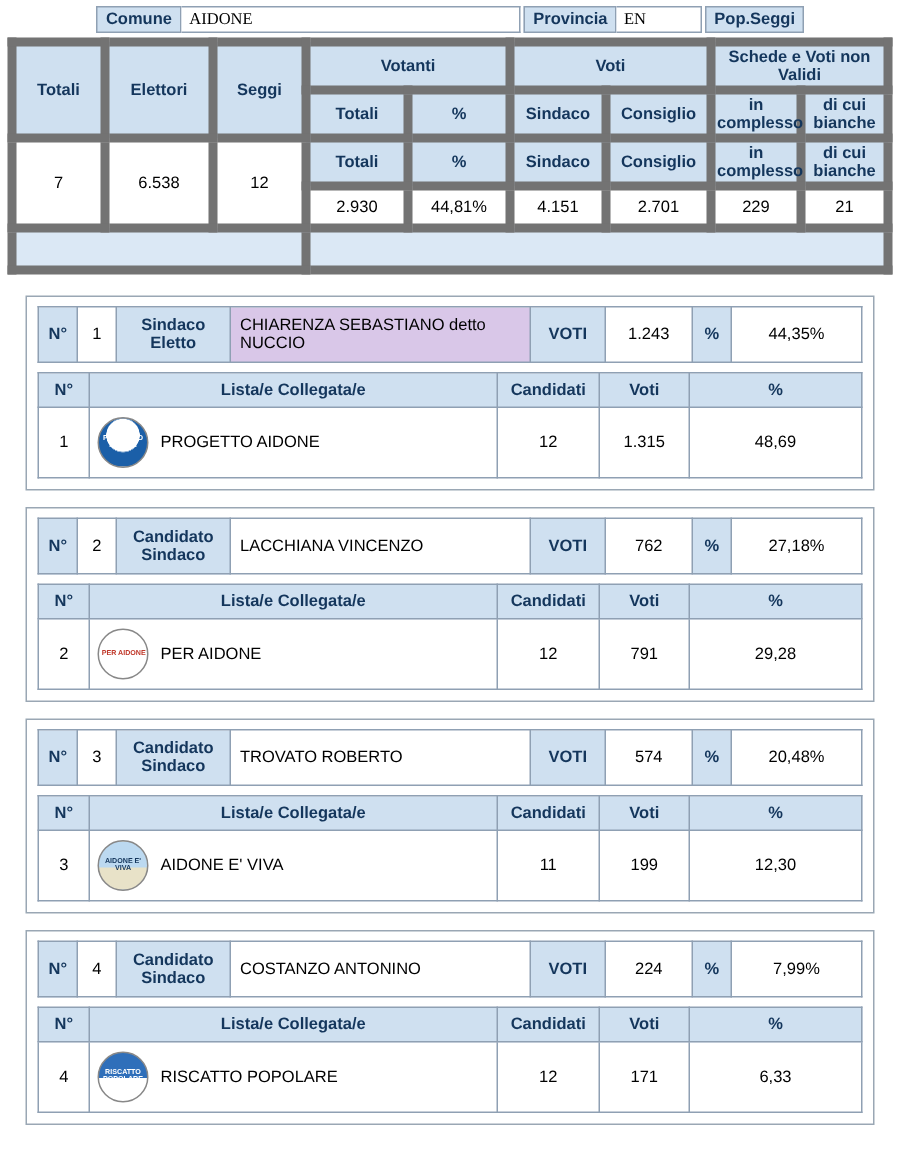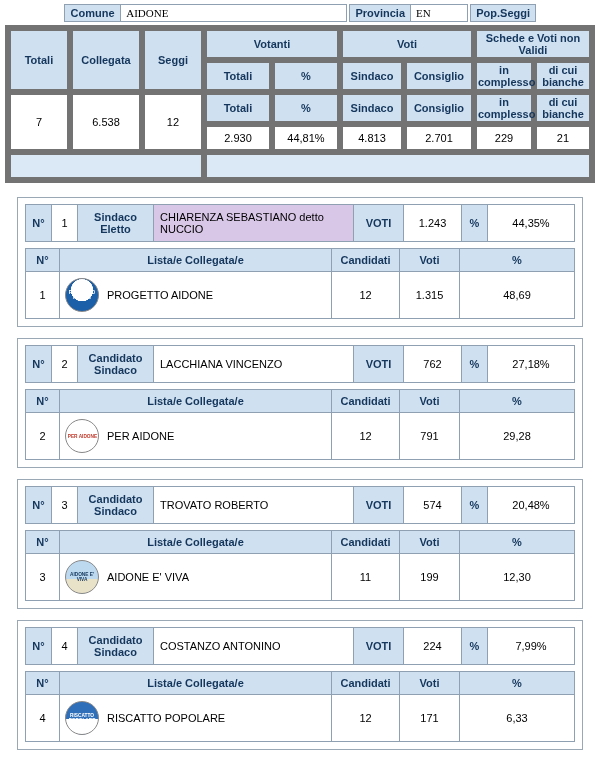--- a/index.html
+++ b/index.html
@@ -101,21 +101,21 @@
       <col style="width:68px">
         <col style="width:68px">
       <col style="width:64px">
         <col style="width:70px">
       <col style="width:60px">
         <col style="width:58px">
     </colgroup>
     <tbody>
         <tr>
       <td class="h" rowspan="2">Totali</td>
-      <td class="h" rowspan="2">Collegata</td>
+      <td class="h" rowspan="2">Elettori</td>
       <td class="h" rowspan="2">Seggi</td>
       <td class="h" colspan="2">Votanti</td>
       <td class="h" colspan="2">Voti</td>
       <td class="h" colspan="2">Schede e Voti non Validi</td>
     </tr>
     <tr>
       <td class="h">Totali</td>
       <td class="h">%</td>
       <td class="h">Sindaco</td>
       <td class="h">Consiglio</td>
@@ -129,21 +129,21 @@
       <td class="h">Totali</td>
       <td class="h">%</td>
       <td class="h">Sindaco</td>
       <td class="h">Consiglio</td>
       <td class="h">in complesso</td>
       <td class="h">di cui bianche</td>
     </tr>
     <tr>
       <td class="d">2.930</td>
       <td class="d">44,81%</td>
-      <td class="d">4.813</td>
+      <td class="d">4.151</td>
       <td class="d">2.701</td>
       <td class="d">229</td>
       <td class="d">21</td>
     </tr>
     <tr>
       <td class="empty" colspan="3"></td>
       <td class="empty" colspan="6"></td>
     </tr>
   </tbody>
     </table>

